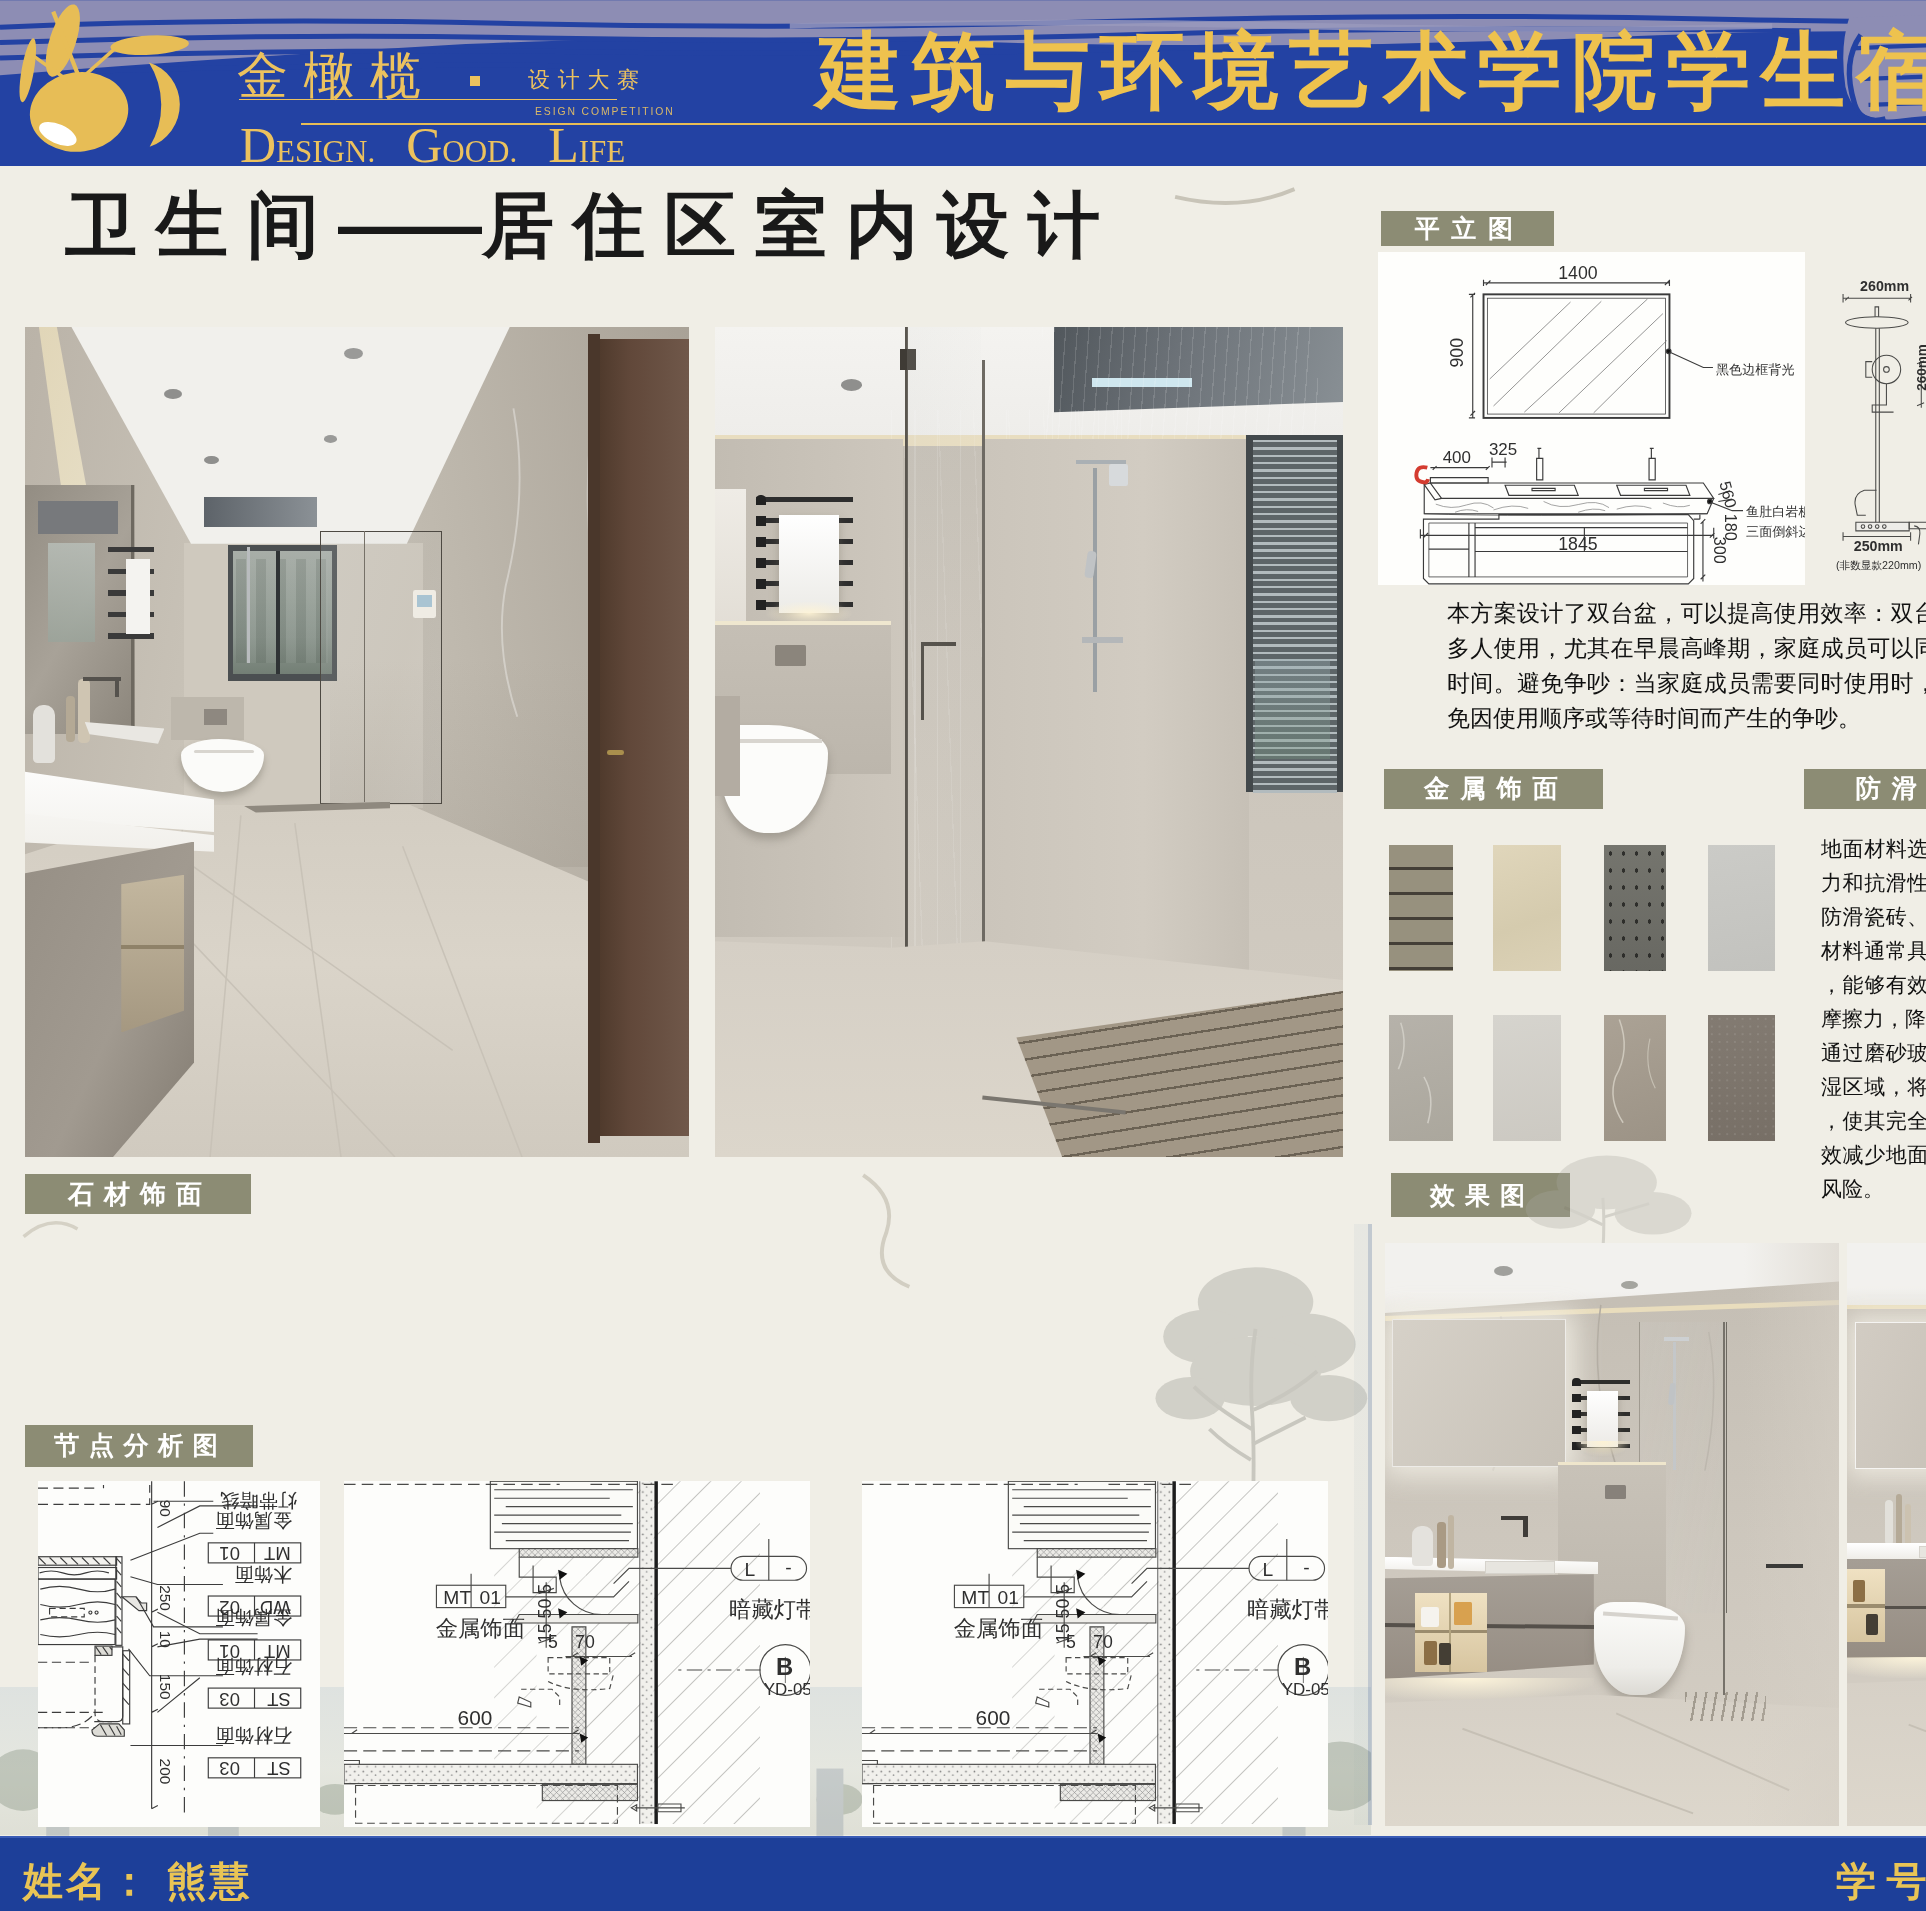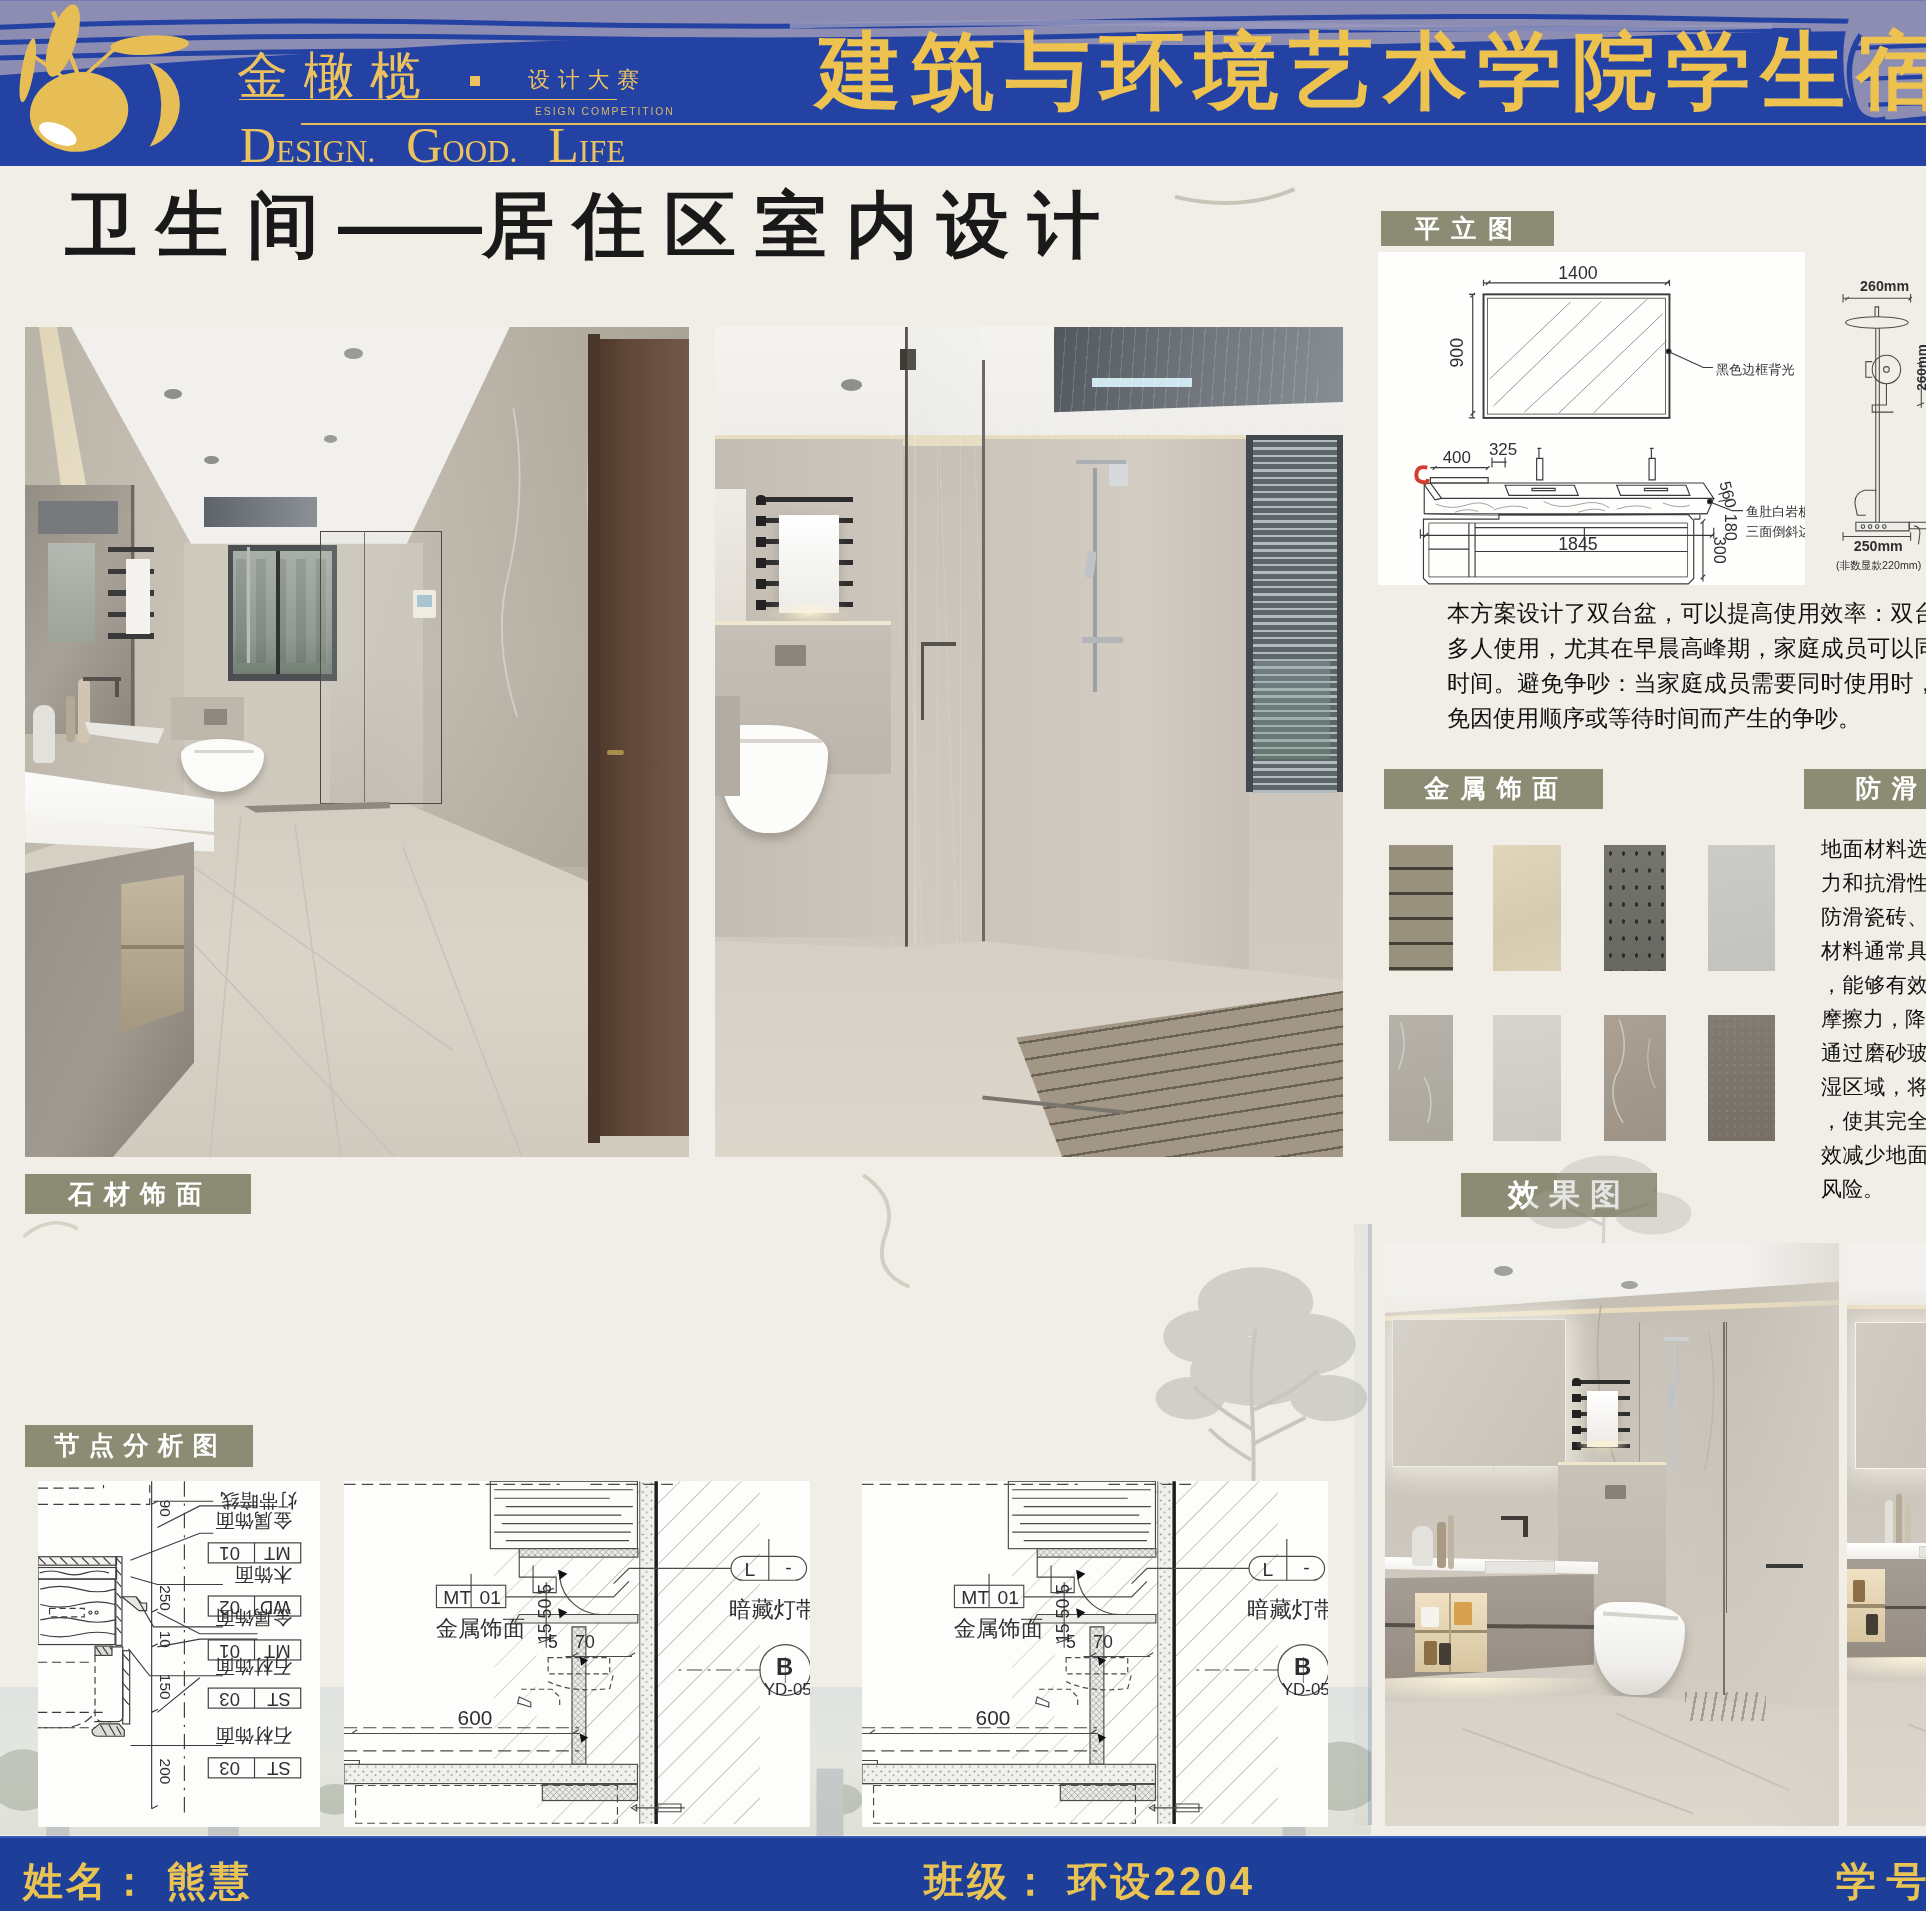--- a/index.html
+++ b/index.html
@@ -696,21 +696,21 @@
       </svg></div>
 
 <div class="abs" style="left:1708px;top:1015px;width:67px;height:126px;background:linear-gradient(170deg,#837b72,#776f66);">
       <div class="abs" style="left:0;top:0;width:100%;height:100%;background-image:radial-gradient(rgba(255,255,255,.10) 0.8px,transparent 1.2px);background-size:7.7px 7.7px;"></div>
     </div>
 
 <div class="tag" style="left:1804px;top:769px;width:418px;height:40px;font-size:25.4px;letter-spacing:10.8px;padding-left:5.4px;">防滑设计和干湿分离</div>
 
 <div class="abs" style="left:1821px;top:832px;width:280px;color:#111;font-size:21px;line-height:34px;text-align:justify;line-break:anywhere;">地面材料选择了具有一定摩擦力和抗滑性能的地面材料，如防滑瓷砖、防滑地板等。这些材料通常具有特殊的表面处理，能够有效增加脚部与地面的摩擦力，降低滑倒的风险。<br>通过磨砂玻璃等元素分隔开干湿区域，将洗手台移动到外部，使其完全干燥。这样可以有效减少地面积水，降低滑倒的风险。</div>
 
-<div class="tag" style="left:1461px;top:1173px;width:175px;height:44px;font-size:31px;letter-spacing:10px;padding-left:21px;">效果图</div>
+<div class="tag" style="left:1391px;top:1173px;width:175px;height:44px;font-size:25px;letter-spacing:10px;padding-left:4px;">效果图</div>
 
 <svg class="abs" style="left:1491px;top:1136px;opacity:.3;" width="216" height="116" viewBox="0 0 560 300">
 <g fill="#a9a8a0">
         <ellipse cx="300" cy="120" rx="130" ry="70"></ellipse>
         <ellipse cx="180" cy="190" rx="90" ry="50"></ellipse>
         <ellipse cx="420" cy="200" rx="100" ry="55"></ellipse>
       </g>
 <g stroke="#93928a" stroke-width="8" fill="none">
         <path d="M290 300 Q295 220 290 160"></path>
         <path d="M290 230 Q230 200 190 185"></path>
@@ -862,17 +862,16 @@
       </svg>
 
 </div>
 
 <div class="abs" style="left:0;top:1836px;width:2703px;height:76px;background:#1d3f99;"></div>
 
 <div class="abs" style="left:0;top:1836px;width:2703px;height:2.3px;background:#3a5cb5;"></div>
 
 <div class="abs" style="left:23px;top:1854px;color:#e9c455;font-size:40px;font-weight:bold;letter-spacing:3.1px;white-space:nowrap;">姓名： 熊慧</div>
 
-<div class="abs" style="left:924px;top:1854px;color:#e9c455;font-size:40px;font-weight:bold;letter-spacing:3.1px;white-space:nowrap;">班级： 环设2204</div>
 
 <div class="abs" style="left:1836px;top:1854px;color:#e9c455;font-size:40px;font-weight:bold;letter-spacing:10.4px;white-space:nowrap;">学号： 202240106</div>
 </div>
 
 
 </body></html>

